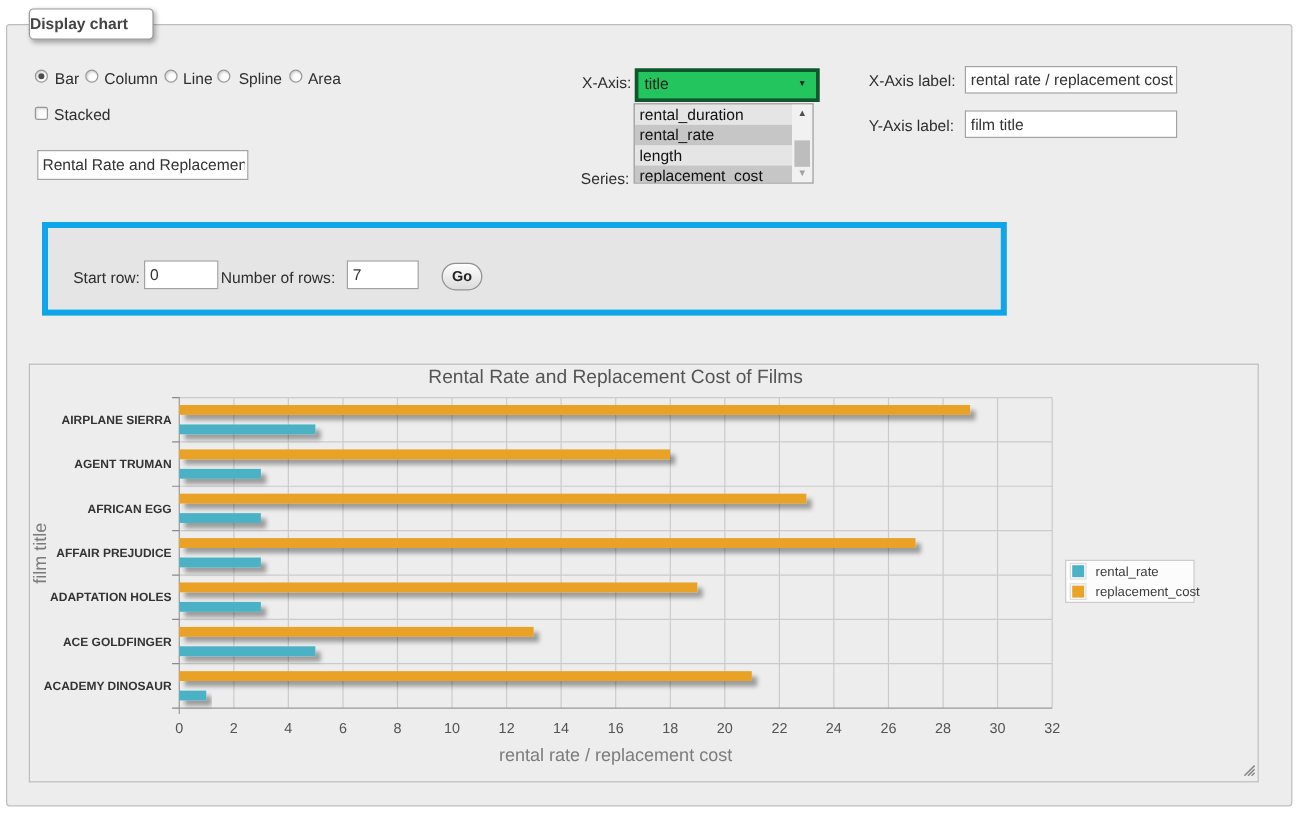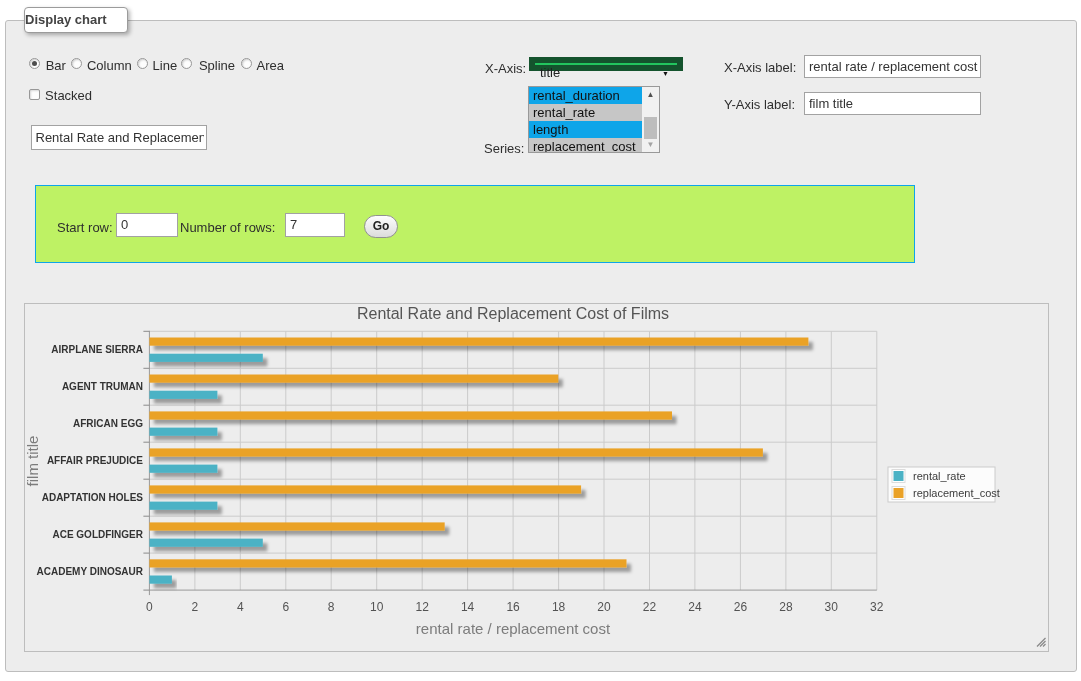--- a/index.html
+++ b/index.html
@@ -3,29 +3,29 @@
 *{margin:0;padding:0;box-sizing:border-box}
 body{width:1081px;height:681px;background:#fff;font-family:"Liberation Sans",sans-serif;overflow:hidden}
 .page{position:relative;width:1081px;height:681px}
 .fs{position:absolute;left:5px;top:20px;width:1072px;height:652px;background:#ededed;border:1px solid #bdbdbd;border-radius:3px}
 .leg{position:absolute;left:24px;top:7px;width:104px;height:26px;background:#fff;border:1px solid #9b9b9b;border-radius:4px;box-shadow:2px 2px 4px rgba(0,0,0,.3);font-weight:bold;font-size:13px;color:#444;text-align:left;line-height:24px}
 .lbl{position:absolute;font-size:13px;color:#2e2e2e;white-space:nowrap}
 .radio{position:absolute;width:11px;height:11px;border:1px solid #979797;border-radius:50%;background:#fdfdfd;box-shadow:inset 1px 1px 2px rgba(0,0,0,.18)}
 .radio.on::after{content:"";position:absolute;left:2px;top:2px;width:5px;height:5px;border-radius:50%;background:#4c4c4c}
 .cb{position:absolute;width:11px;height:11px;border:1px solid #979797;border-radius:2px;background:#fdfdfd;box-shadow:inset 1px 1px 2px rgba(0,0,0,.15)}
 input{position:absolute;border:1px solid #a2a2a2;background:#fff;font-family:"Liberation Sans",sans-serif;font-size:13px;color:#333;padding:0 2px 0 4px;outline:none}
-.sel{position:absolute;left:529px;top:57px;width:154px;height:14px;background:#22c55e;border:6px solid #14532d;font-size:13px;color:#222;line-height:20px;padding-left:5px}
+.sel{position:absolute;left:529px;top:57px;width:154px;height:28px;background:#22c55e;border:3px solid #14532d;font-size:13px;color:#222;line-height:20px;padding-left:5px}
 .sel .ar{position:absolute;right:8px;top:7px;font-size:7px;line-height:7px;color:#111}
-.lb{position:absolute;left:528px;top:86px;width:132px;height:67px;background:#0ea5e9;border:1px solid #999;overflow:hidden}
+.lb{position:absolute;left:528px;top:86px;width:150px;height:67px;background:#e5e5e5;border:1px solid #999;overflow:hidden}
 .lb .it{height:17px;line-height:17px;font-size:13px;color:#111;padding-left:4px;width:132px;white-space:nowrap}
 .lb .it.on{background:#c6c6c6}
 .sbar{position:absolute;right:0;top:0;width:17px;height:65px;background:#f1f1f1}
 .sbar .b{position:absolute;left:0;width:17px;height:15px;text-align:center;font-size:8px;line-height:15px}
 .sbar .th{position:absolute;left:2px;top:30px;width:13px;height:22px;background:#bdbdbd}
-.box2{position:absolute;left:35px;top:184.5px;width:880px;height:78px;background:#bef264;border:1px solid #0ea5e9}
+.box2{position:absolute;left:35px;top:184.5px;width:804px;height:78px;background:#e5e5e5;border:5px solid #0ea5e9}
 .gobtn{position:absolute;width:34px;height:23px;border:1px solid #919191;border-radius:12px;background:linear-gradient(#fdfdfd,#dcdcdc);font-weight:bold;font-size:12px;color:#222;text-align:center;line-height:21px}
 .chartbox{position:absolute;left:24px;top:303px;width:1025px;height:349px;background:#ededed;border:1px solid #bdbdbd}
 </style></head><body>
 <div class="page">
 <div class="fs"></div>
 <div class="leg">Display chart</div>
 
 <span class="radio on" style="left:29.4px;top:57.6px"></span>
     <span class="lbl" style="left:45.7px;top:57.5px">Bar</span>
 <span class="radio" style="left:70.9px;top:57.6px"></span>

